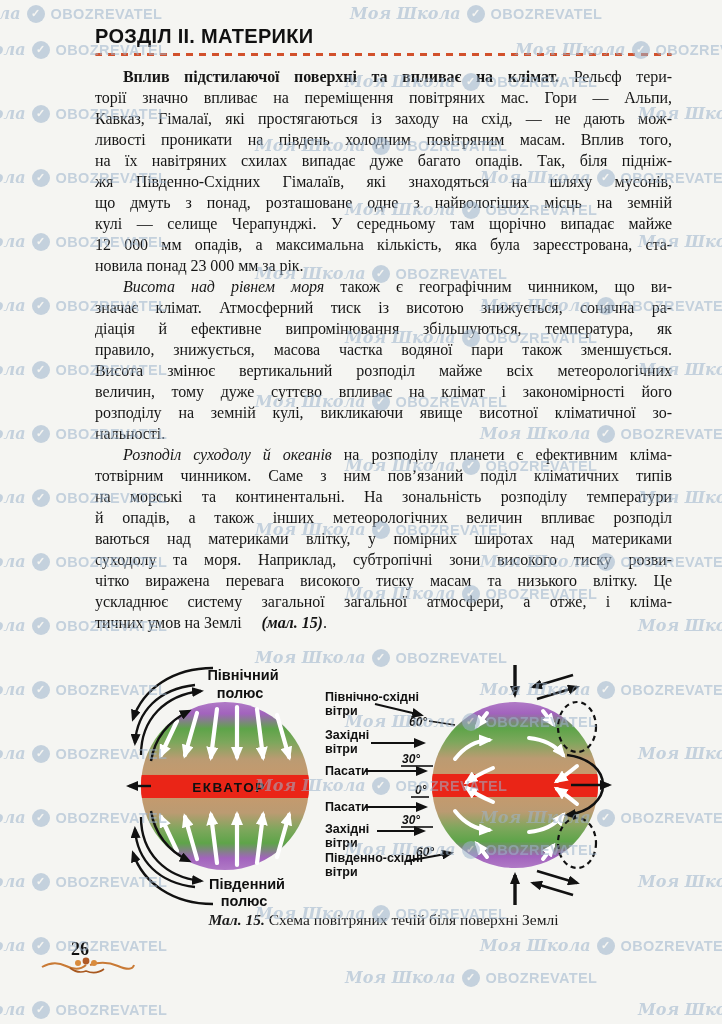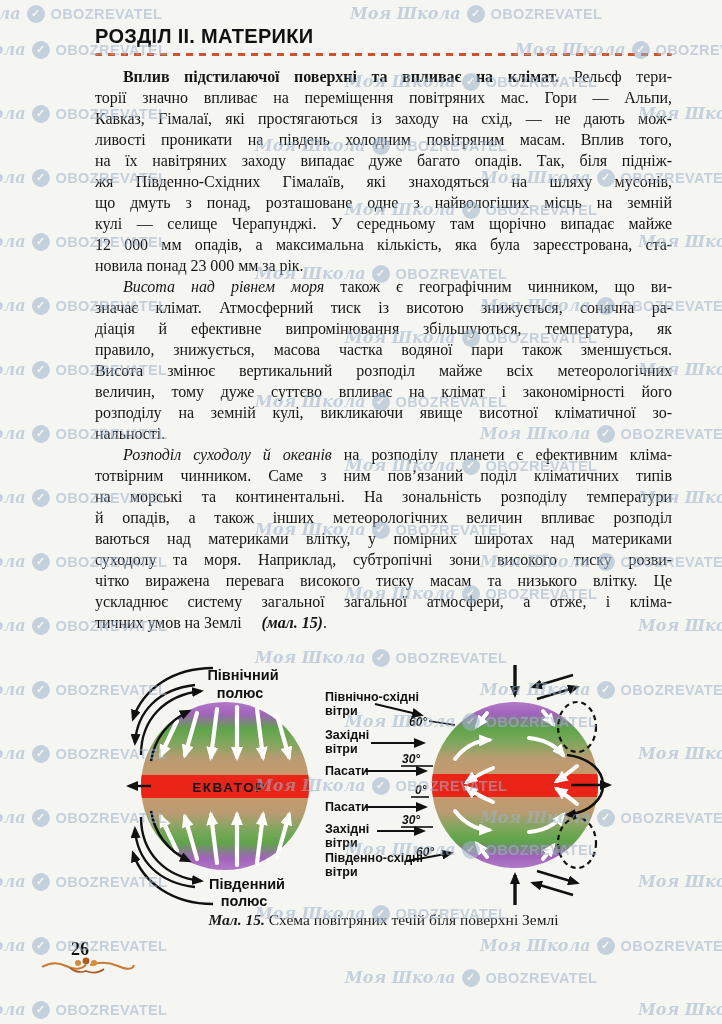--- a/index.html
+++ b/index.html
@@ -78,21 +78,21 @@
   <div class="chapter-header">
     <span class="chapter-title">РОЗДІЛ ІІ. МАТЕРИКИ</span>
     <div class="dashed-rule"></div>
   </div>
 
   <div class="text-block">
       <div class="line first"><span class="b">Вплив підстилаючої поверхні та впливає на клімат. </span><span>Рельєф тери-</span></div>
       <div class="line"><span>торії значно впливає на переміщення повітряних мас. Гори — Альпи,</span></div>
       <div class="line"><span>Кавказ, Гімалаї, які простягаються із заходу на схід, — не дають мож-</span></div>
       <div class="line"><span>ливості проникати на південь холодним повітряним масам. Вплив того,</span></div>
-      <div class="line"><span>на їх навітряних заходу випадає дуже багато опадів. Так, біля підніж-</span></div>
+      <div class="line"><span>на їх навітряних схилах випадає дуже багато опадів. Так, біля підніж-</span></div>
       <div class="line"><span>жя Південно-Східних Гімалаїв, які знаходяться на шляху мусонів,</span></div>
       <div class="line"><span>що дмуть з понад, розташоване одне з найвологіших місць на земній</span></div>
       <div class="line"><span>кулі — селище Черапунджі. У середньому там щорічно випадає майже</span></div>
       <div class="line"><span>12 000 мм опадів, а максимальна кількість, яка була зареєстрована, ста-</span></div>
       <div class="line last"><span>новила понад 23 000 мм за рік.</span></div>
       <div class="line first"><span class="i">Висота над рівнем моря</span><span> також є географічним чинником, що ви-</span></div>
       <div class="line"><span>значає клімат. Атмосферний тиск із висотою знижується, сонячна ра-</span></div>
       <div class="line"><span>діація й ефективне випромінювання збільшуються, температура, як</span></div>
       <div class="line"><span>правило, знижується, масова частка водяної пари також зменшується.</span></div>
       <div class="line"><span>Висота змінює вертикальний розподіл майже всіх метеорологічних</span></div>

